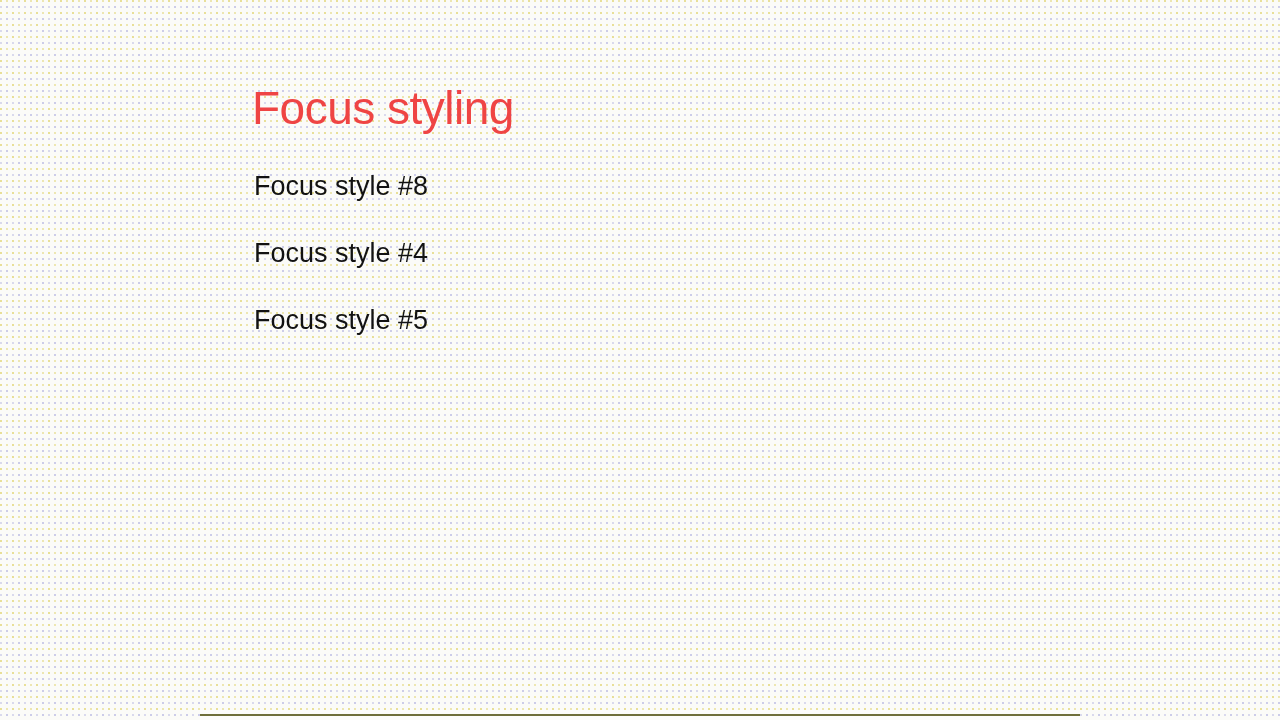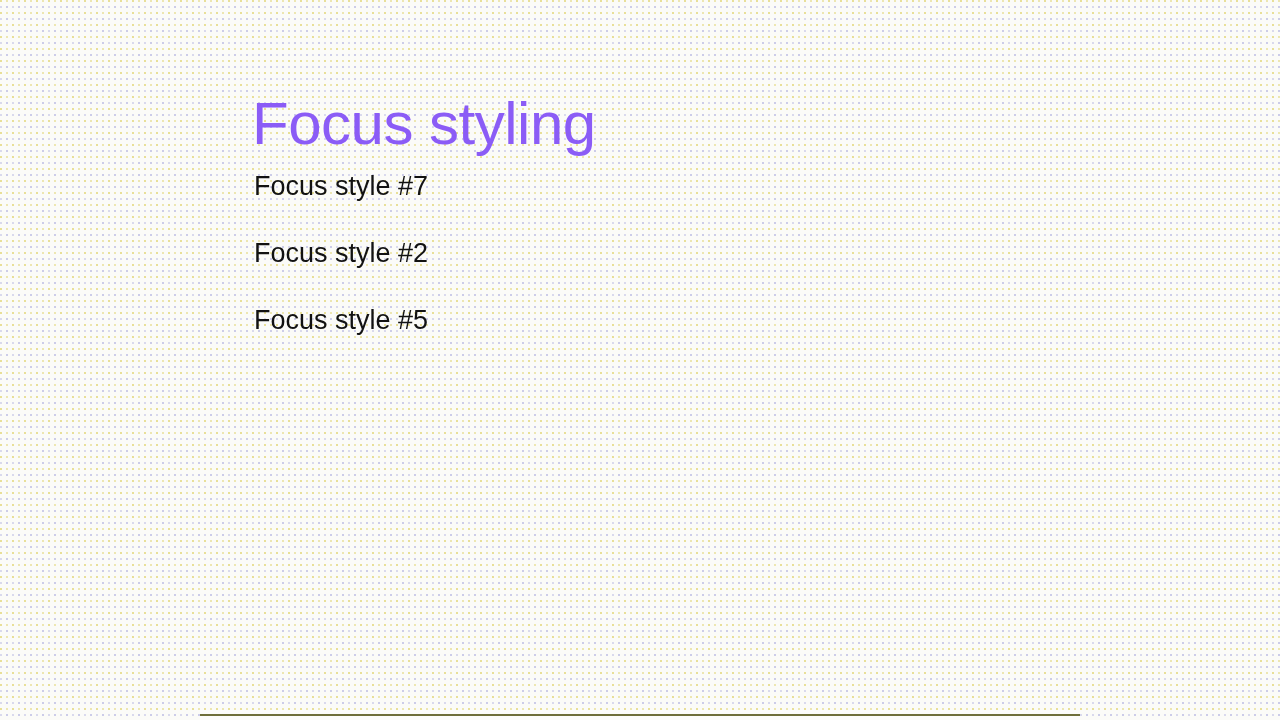--- a/index.html
+++ b/index.html
@@ -43,24 +43,24 @@
 
   #slide {
     position: absolute;
     inset: 0;
   }
 
   #page-title {
     position: absolute;
     left: 252px;
     top: 54px;
-    font-size: 60px;
+    font-size: 46px;
     line-height: 1.0;
     font-weight: 400;
-    color: #8b5cf6;
+    color: #ef4444;
     letter-spacing: -0.5px;
     white-space: nowrap;
   }
 
   #focus-style-list {
     position: absolute;
     left: 254px;
     top: 173px;
     margin: 0;
     padding: 0;
@@ -94,20 +94,20 @@
 </head>
 <body>
 
 <div id="texture-layer"></div>
 
 <div id="slide">
 
   <h1 id="page-title">Focus styling</h1>
 
   <ul id="focus-style-list">
-    <li>Focus style #7</li>
-    <li>Focus style #2</li>
+    <li>Focus style #8</li>
+    <li>Focus style #4</li>
     <li>Focus style #5</li>
   </ul>
 
   <div id="bottom-rule"></div>
 
 </div>
 
 </body></html>

